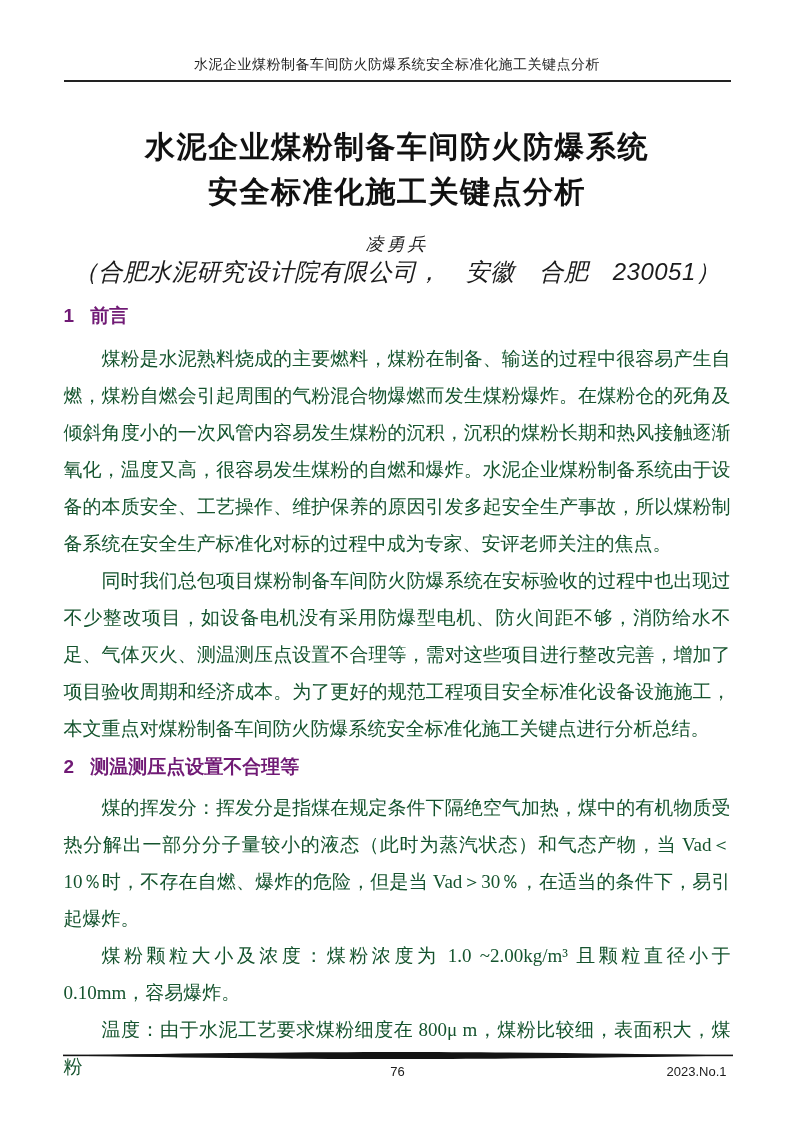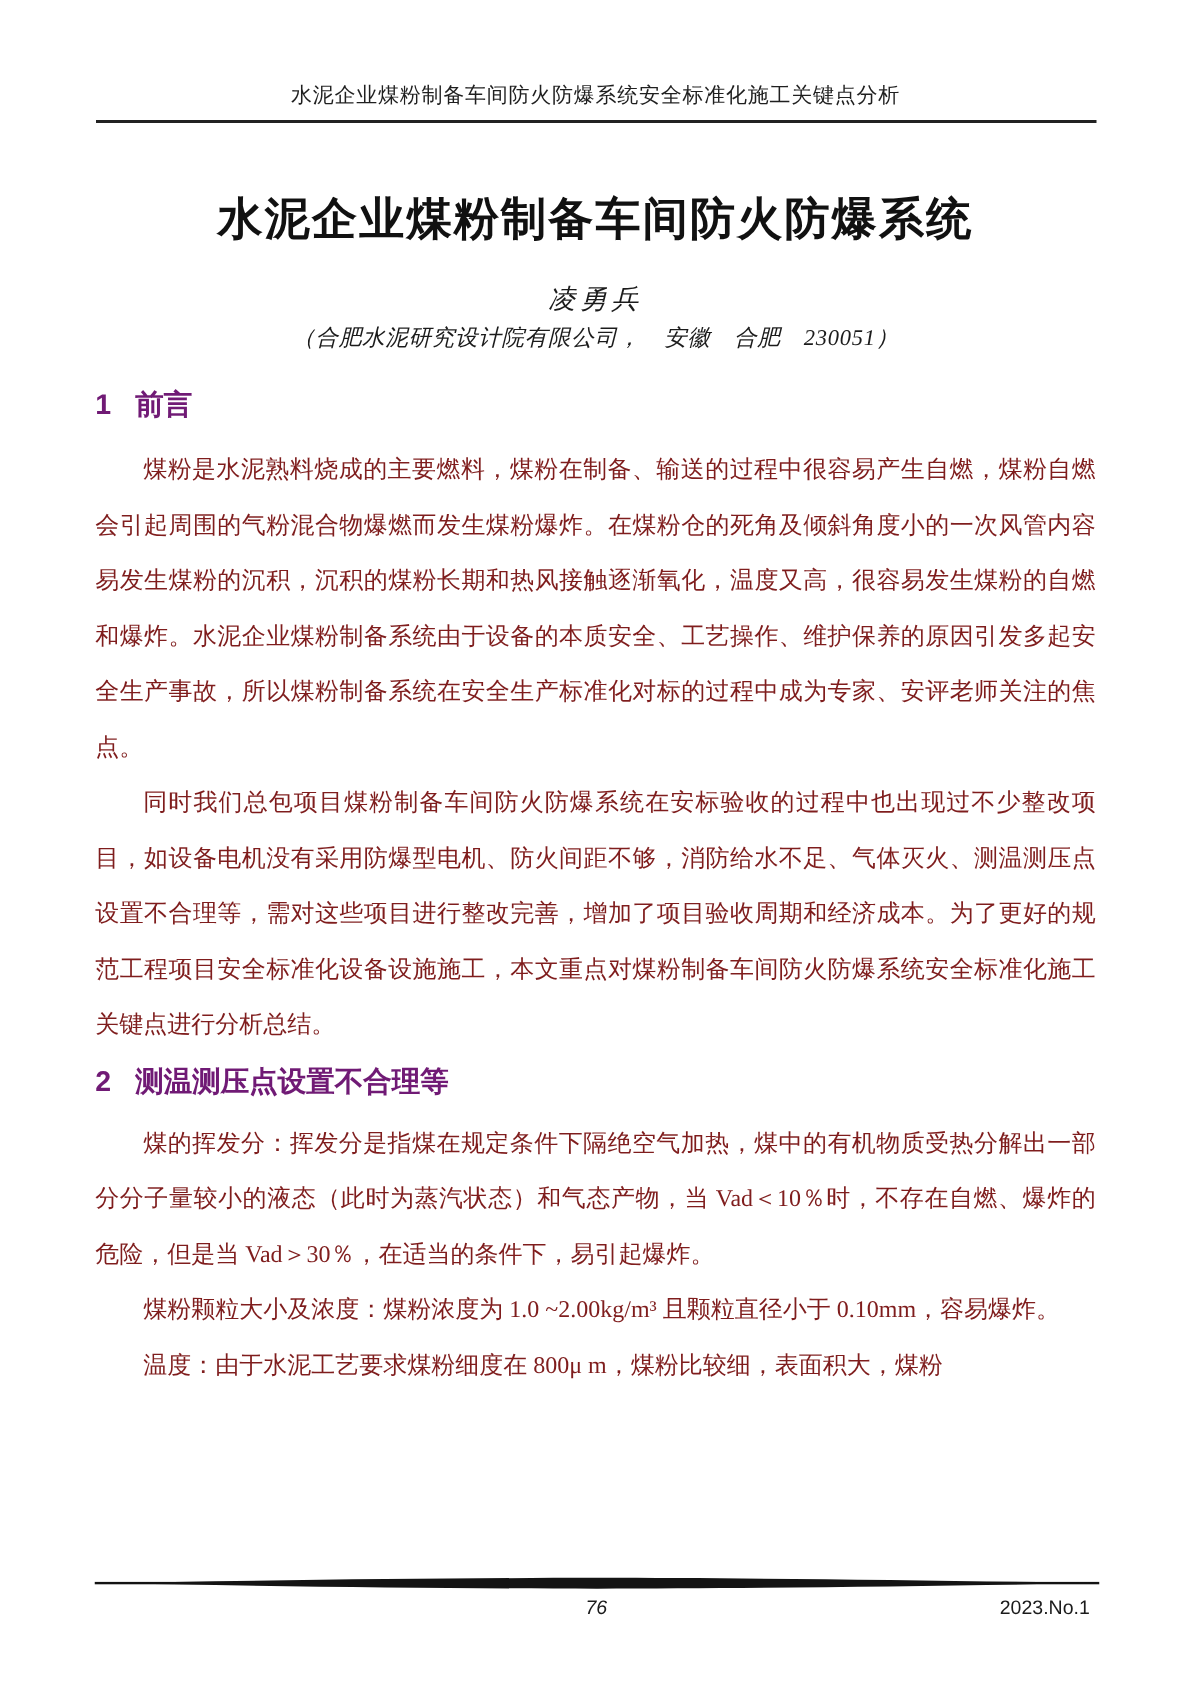--- a/index.html
+++ b/index.html
@@ -51,48 +51,48 @@
     font-family: Liberation Serif, serif;
     font-style: italic;
     font-size: 18px;
     letter-spacing: 3px;
     line-height: 25px;
     color: #1b1b1b;
   }
   .affiliation {
     margin-top: 2px;
     text-align: center;
-    font-family: Liberation Serif, serif;
+    font-family: Liberation Sans, sans-serif;
     font-style: italic;
-    font-size: 15px;
+    font-size: 24px;
     letter-spacing: 0.5px;
     line-height: 25px;
     color: #1b1b1b;
   }
   
   .section-heading {
     font-family: Liberation Sans, sans-serif;
     font-weight: bold;
     font-size: 19px;
     line-height: 26px;
     color: #701a75;
     margin: 0;
   }
   .section-heading .sec-num { margin-right: 0.85em; }
   .heading-1 { margin: 19px 0 11px 0; }
   .heading-2 { margin: 7px 0 9px 0; }
   
   .body-para {
     margin: 0;
     font-family: "Liberation Serif", "DejaVu Serif", serif;
-    font-size: 16px;
+    font-size: 19px;
     line-height: 37px;
     text-align: justify;
     text-indent: 2em;
-    color: #7f1d1d;
+    color: #14532d;
   }
   
   .footer {
     position: absolute;
     left: 62px;
     right: 60px;
     bottom: 40px;
   }
   .footer-rule { display: block; width: 100%; height: 9px; }
   .footer-meta {
@@ -101,41 +101,41 @@
     height: 18px;
     font-family: "Liberation Sans", "DejaVu Sans", sans-serif;
     font-size: 13px;
     color: #1b1b1b;
   }
   .page-number {
     position: absolute;
     left: 0;
     right: 0;
     text-align: center;
-    font-style: italic;
   }
   .issue-label {
     position: absolute;
     right: 6px;
     top: 0;
   }
 </style>
 </head>
 <body>
 
 <div class="page">
 
   <header>
     <div class="running-header">水泥企业煤粉制备车间防火防爆系统安全标准化施工关键点分析</div>
     <div class="header-rule"></div>
   </header>
 
   <main>
     <h1 class="title">
       <span class="tline">水泥企业煤粉制备车间防火防爆系统</span>
+      <span class="tline">安全标准化施工关键点分析</span>
     </h1>
 
     <div class="author">凌勇兵</div>
 
     <div class="affiliation">（合肥水泥研究设计院有限公司，　安徽　合肥　230051）</div>
 
     <h2 class="section-heading heading-1">
       <span class="sec-num">1</span><span>前言</span>
     </h2>
 

